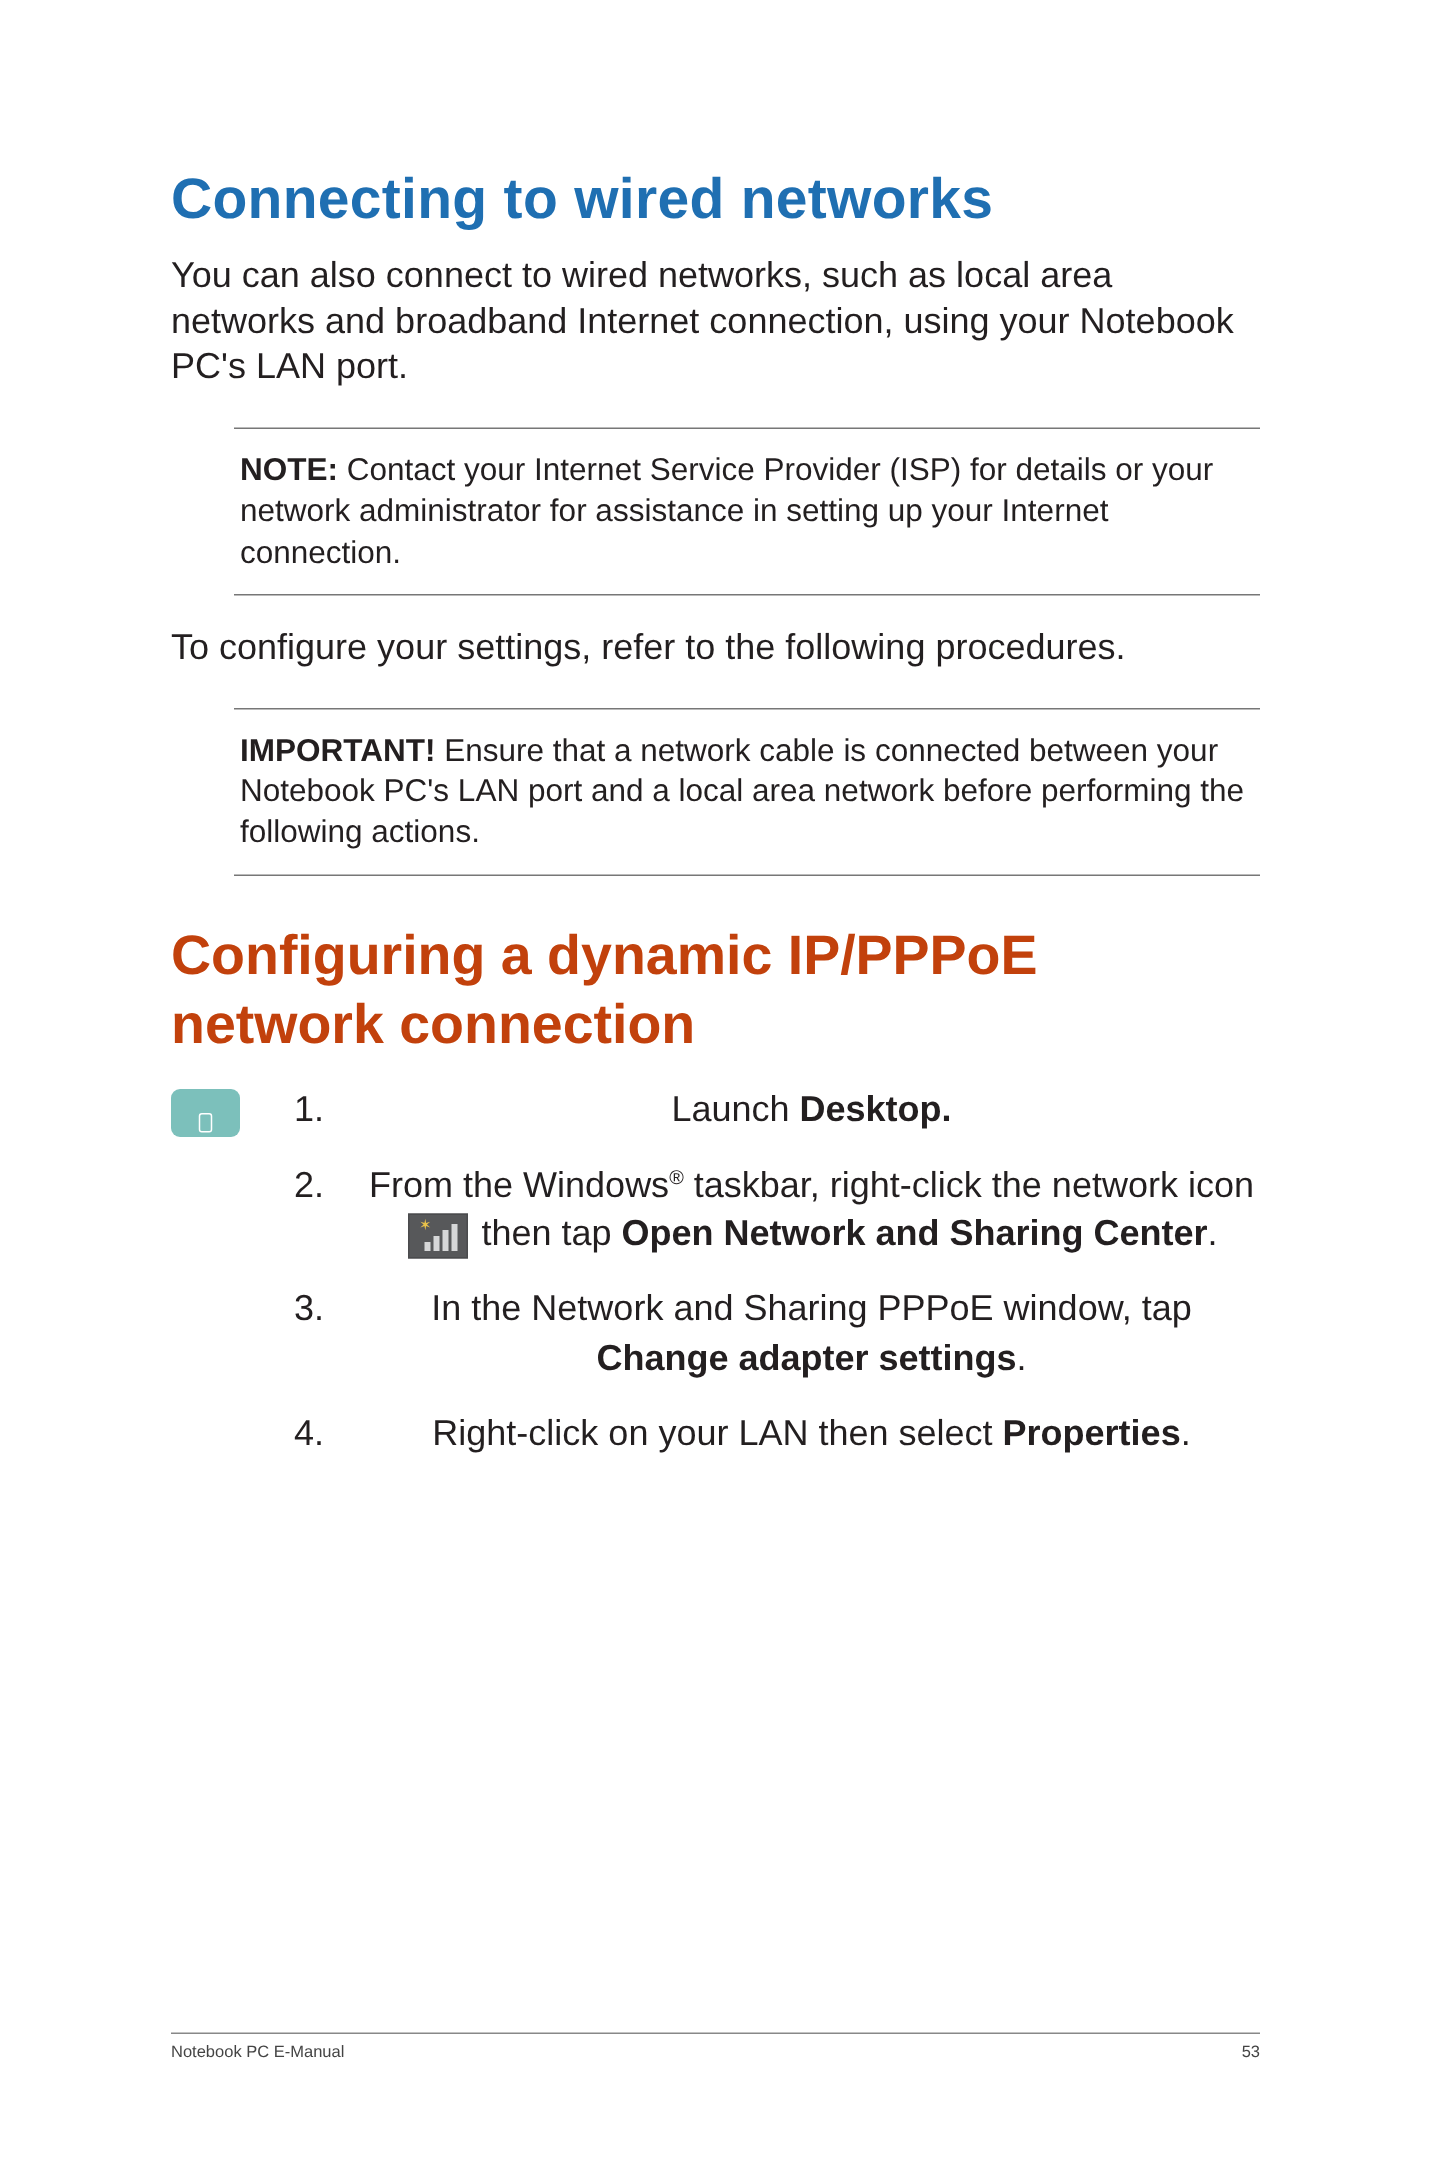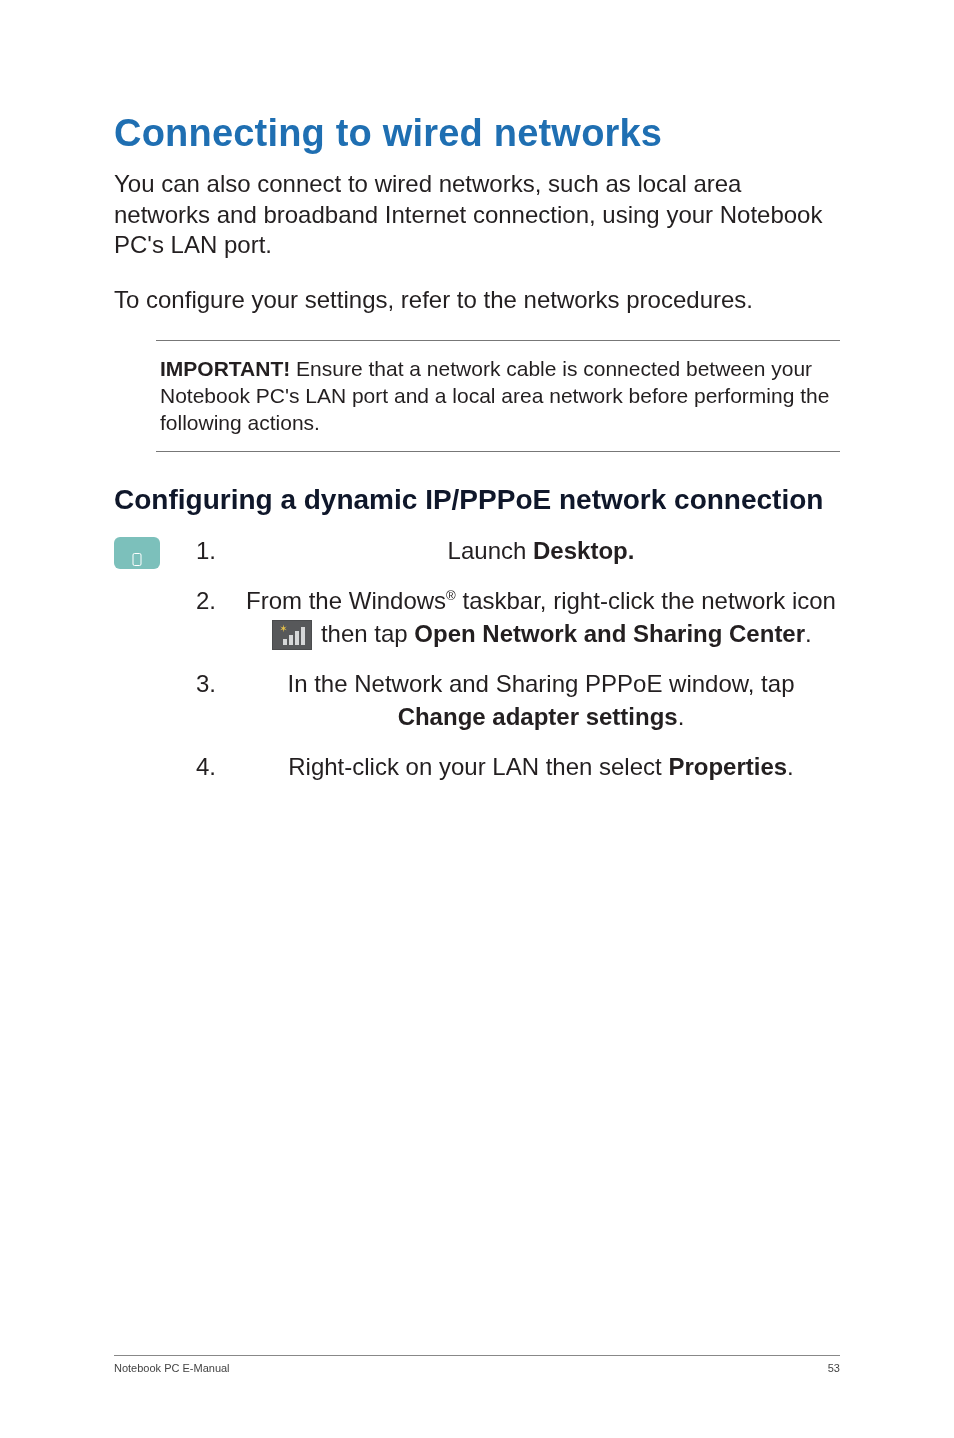--- a/index.html
+++ b/index.html
@@ -35,23 +35,23 @@
     border-top: 1px solid #777;
     border-bottom: 1px solid #777;
     padding: 14px 4px 14px 4px;
     font-size: 21px;
     line-height: 1.3;
   }
   .callout-label {
     font-weight: 700;
   }
   .h2 {
-    color: #0f172a;
+    color: #c2410c;
     font-weight: 700;
-    font-size: 28px;
+    font-size: 37px;
     line-height: 1.25;
     margin: 30px 0 18px 0;
   }
   .steps-wrap {
     display: flex;
     align-items: flex-start;
   }
   .touchpad-icon {
     width: 46px;
     height: 32px;
@@ -141,22 +141,25 @@
   .bold { font-weight: 700; }
 </style>
 </head>
 <body>
 
 <div class="page">
   <h1 class="h1">Connecting to wired networks</h1>
 
   <p class="body-text">You can also connect to wired networks, such as local area networks and broadband Internet connection, using your Notebook PC's LAN port.</p>
 
+  <div class="callout">
+    <span class="callout-label">NOTE:</span><span> Contact your Internet Service Provider (ISP) for details or your network administrator for assistance in setting up your Internet connection.</span>
+  </div>
 
-  <p class="body-text">To configure your settings, refer to the networks procedures.</p>
+  <p class="body-text">To configure your settings, refer to the following procedures.</p>
 
   <div class="callout">
     <span class="callout-label">IMPORTANT!</span><span>  Ensure that a network cable is connected between your Notebook PC's LAN port and a local area network before performing the following actions.</span>
   </div>
 
   <h2 class="h2">Configuring a dynamic IP/PPPoE network connection</h2>
 
   <div class="steps-wrap">
     <div class="touchpad-icon">
       <div class="inner"></div>

